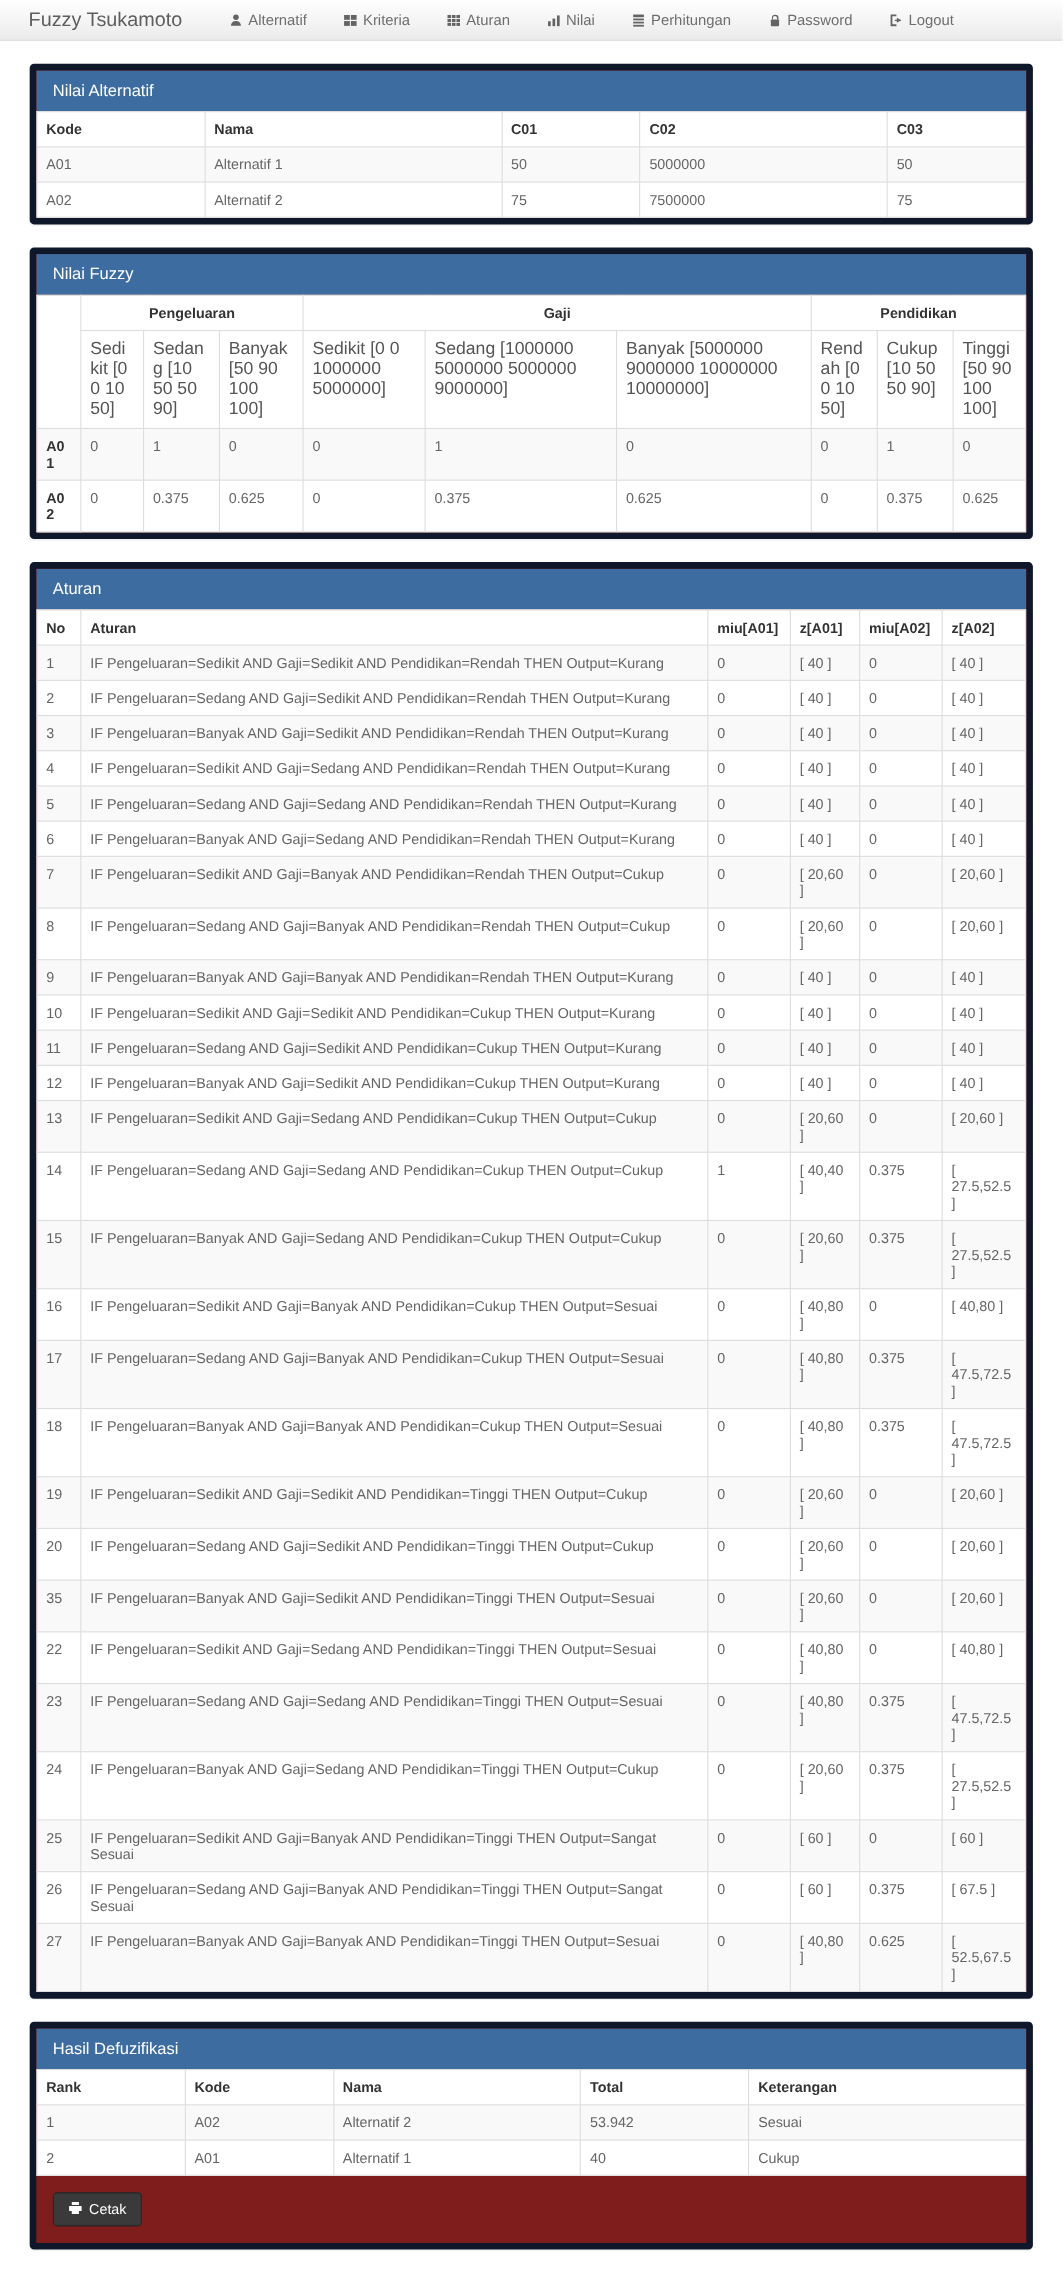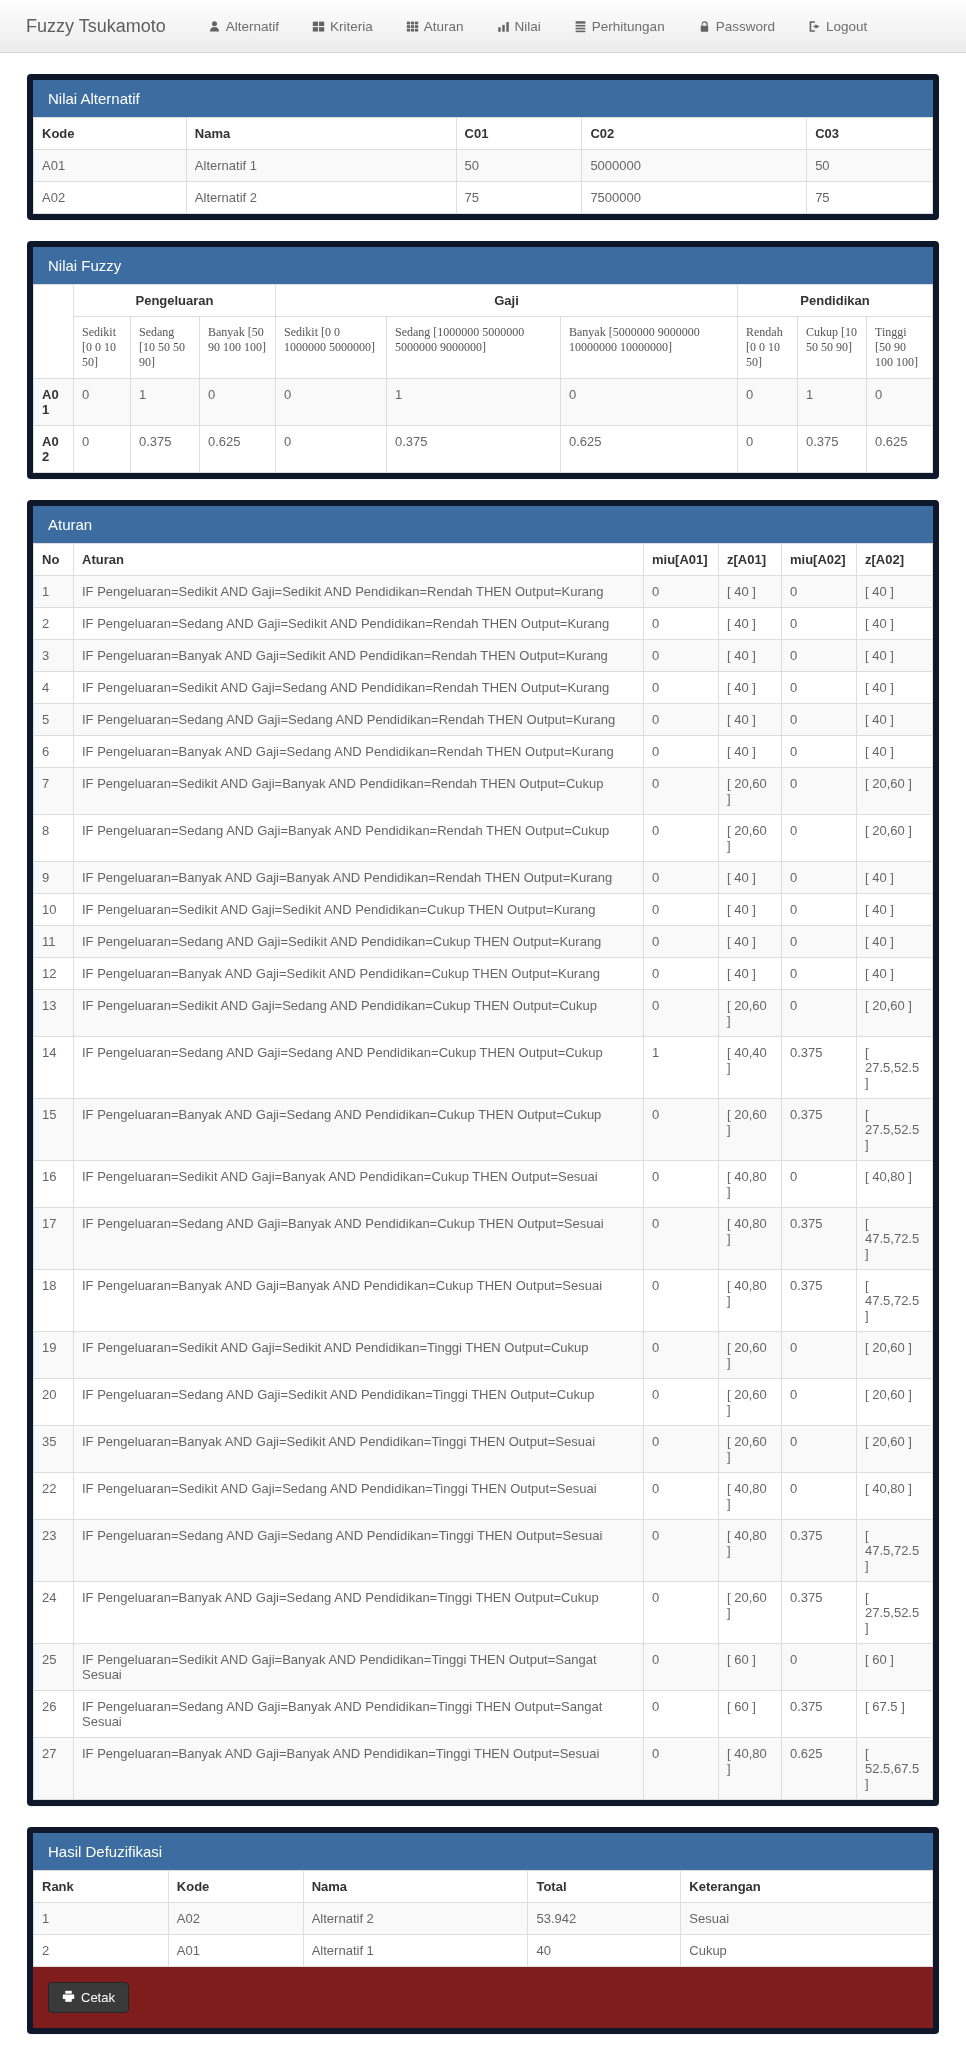--- a/index.html
+++ b/index.html
@@ -5,21 +5,21 @@
   * { box-sizing: border-box; }
   html, body { margin: 0; padding: 0; }
   body {
     width: 966px;
     font-family: "Liberation Sans", "DejaVu Sans", sans-serif;
     background: #ffffff;
     color: #555;
   }
   
   .navbar {
-    height: 53px;
+    height: 37px;
     background: linear-gradient(#ffffff, #ebebeb);
     border-bottom: 1px solid #d5d5d5;
     display: flex;
     align-items: center;
     padding: 0 10px 0 26px;
   }
   .brand {
     font-size: 18px;
     color: #5e5e5e;
     text-decoration: none;
@@ -65,21 +65,21 @@
     vertical-align: top;
     word-wrap: break-word;
   }
   thead th { color: #333; font-weight: bold; background: #fff; }
   tbody tr:nth-child(odd) { background: #f9f9f9; }
   tbody tr:nth-child(even) { background: #ffffff; }
   td { color: #666; }
   .bold-cell { font-weight: bold; color: #333; background: inherit; }
   
   .fuzzy th.group { text-align: center; }
-  .fuzzy th.sub { font-weight: normal; color: #555; font-size: 12px; font-family: Liberation Serif, serif; }
+  .fuzzy th.sub { font-weight: normal; color: #555; font-size: 16px; }
   
   .panel-body { padding: 15px; }
   .btn-cetak {
     background: #3a3a3a;
     color: #fff;
     border: 1px solid #252525;
     border-radius: 4px;
     padding: 7px 13px;
     font-size: 13px;
     display: inline-flex;

